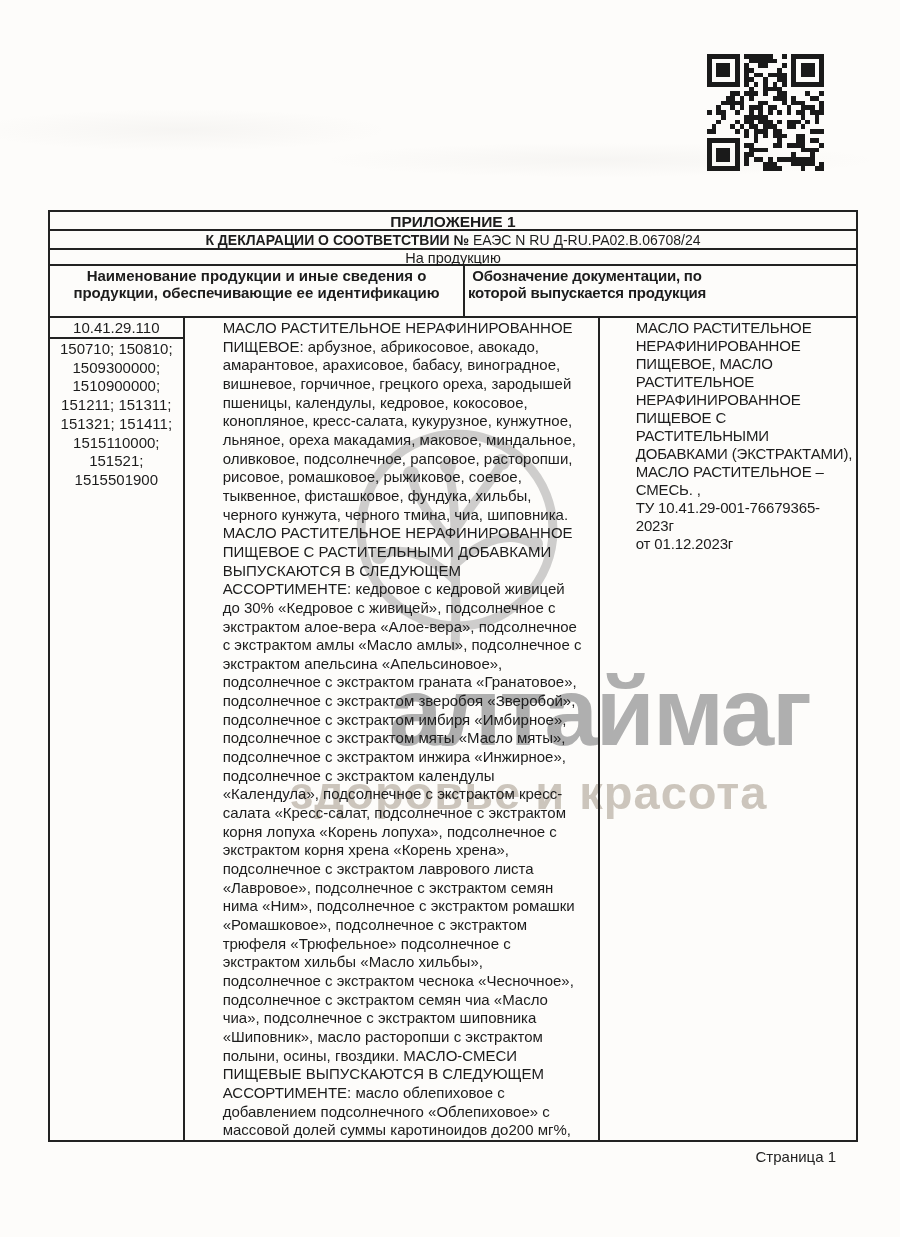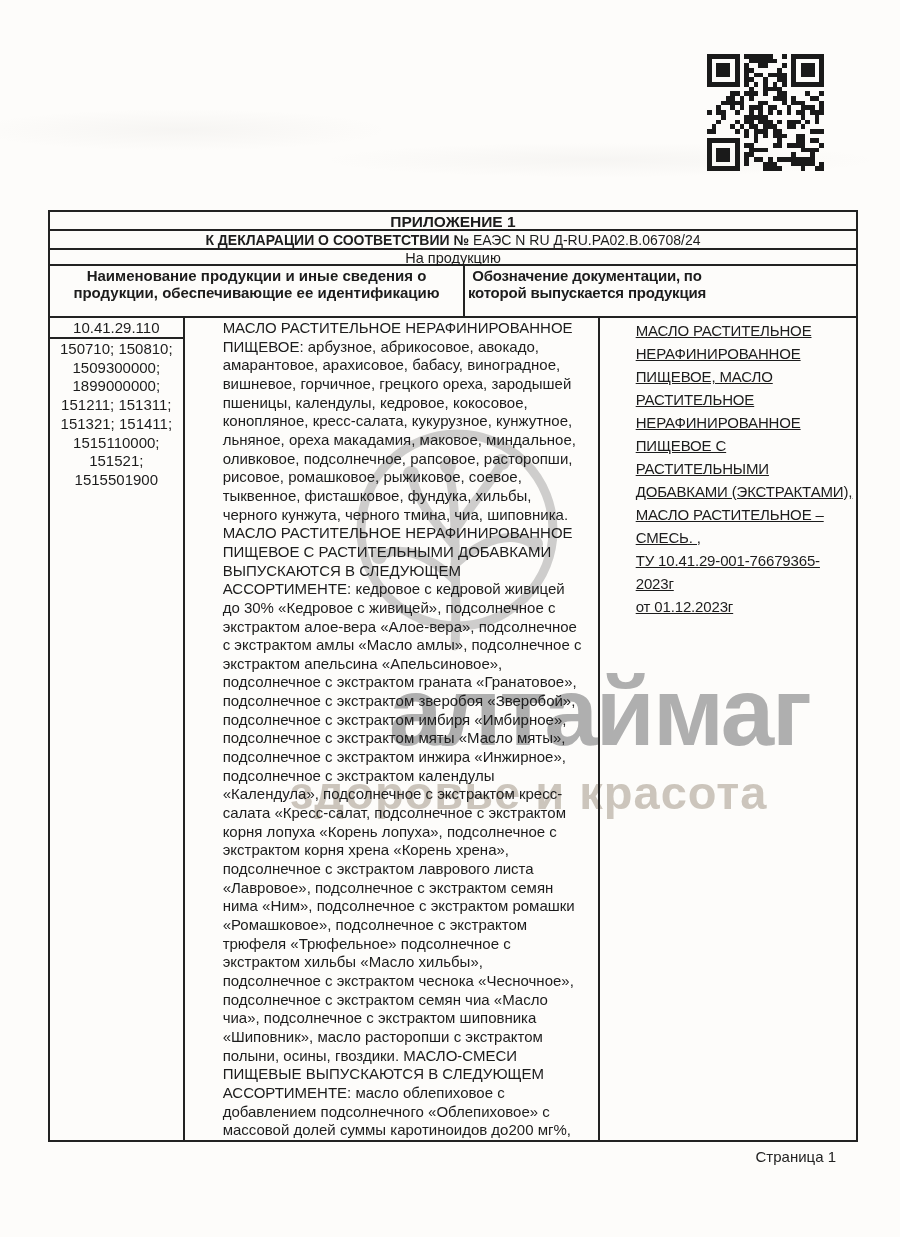--- a/index.html
+++ b/index.html
@@ -74,23 +74,22 @@
     border-bottom:2px solid #222;
   }
   .b-c1 .tnved {
     text-align:center; line-height:18.7px; padding-top:1px;
     white-space:pre-line;
   }
   .b-c2 .txt {
     padding:1px 6px 0 8px; line-height:18.65px; white-space:pre-line;
   }
   .b-c3 .txt {
-    padding:1px 2px 0 6px; line-height:23px; white-space:pre-line;
+    padding:1px 2px 0 6px; line-height:18px; white-space:pre-line;
     letter-spacing:-0.15px;
-    text-decoration:underline;
   }
 
   .footer {
     position:absolute; right:64px; top:1148px;
     font-size:15px; color:#222;
   }
 </style>
 </head>
 <body>
 
@@ -444,21 +443,21 @@
     <div class="t-row row-heads">
       <div class="c2 h-c2">Наименование продукции и иные сведения о продукции, обеспечивающие ее идентификацию</div>
       <div class="c3 h-c3">Обозначение документации, по которой выпускается продукция</div>
     </div>
 
     <div class="t-row row-body">
       <div class="c1 b-c1">
         <div class="okpd">10.41.29.110</div>
         <div class="tnved">150710; 150810;
 1509300000;
-1899000000;
+1510900000;
 151211; 151311;
 151321; 151411;
 1515110000;
 151521;
 1515501900</div>
       </div>
       <div class="c2 b-c2">
         <div class="txt">МАСЛО РАСТИТЕЛЬНОЕ НЕРАФИНИРОВАННОЕ
 ПИЩЕВОЕ: арбузное, абрикосовое, авокадо,
 амарантовое, арахисовое, бабасу,  виноградное,

